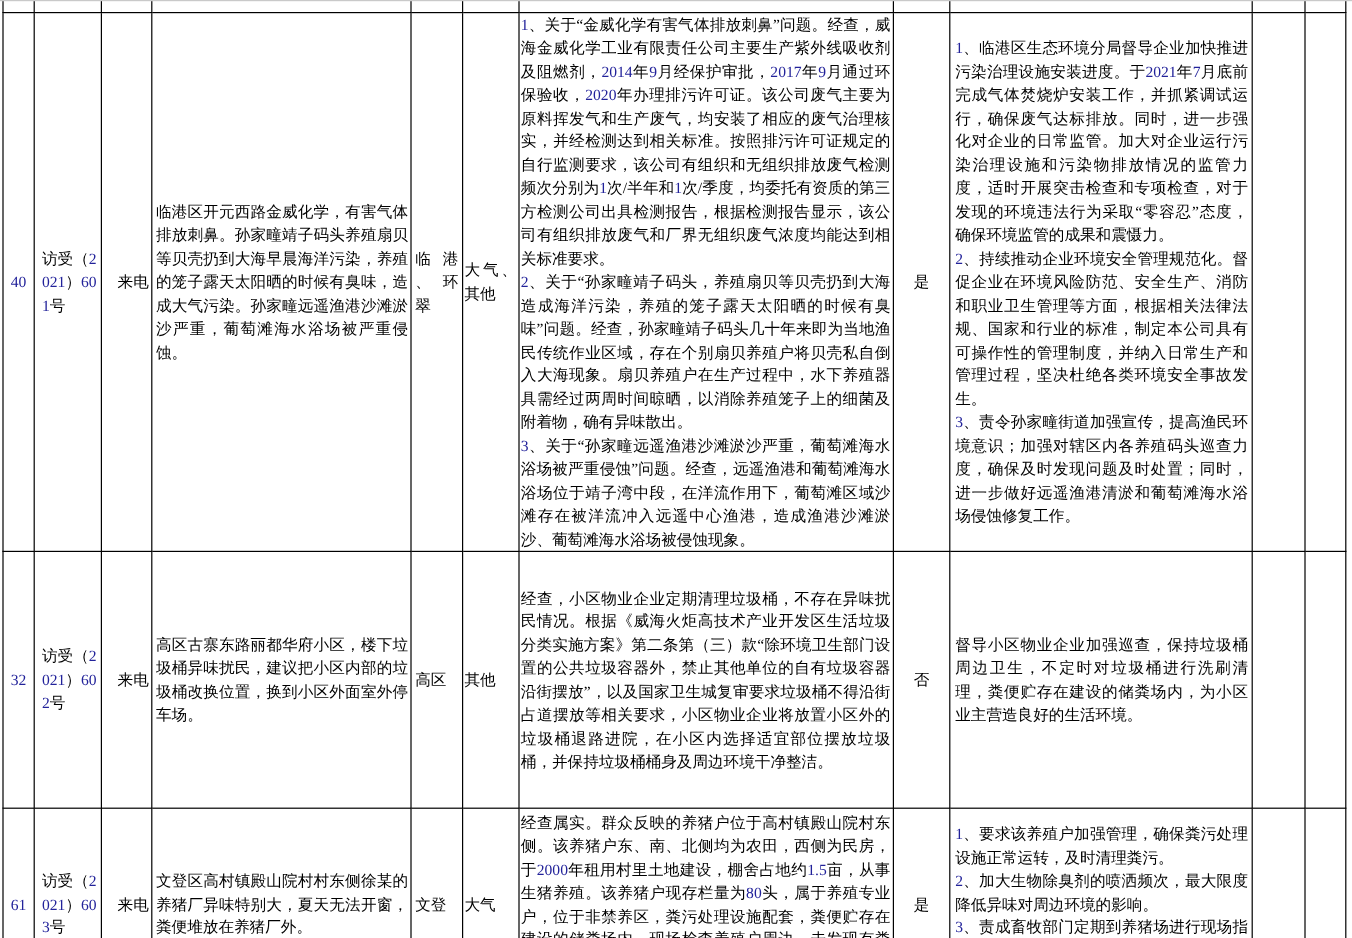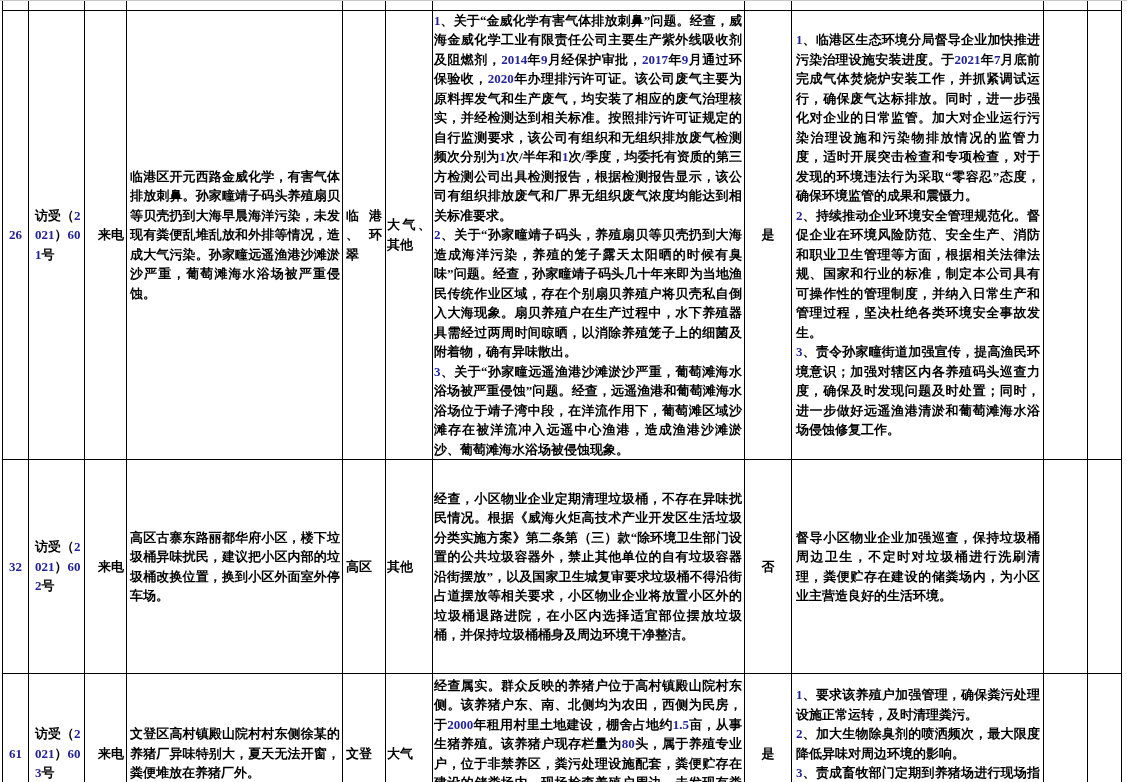--- a/index.html
+++ b/index.html
@@ -22,21 +22,20 @@
     width:1119px;
   }
   td{
     border:1px solid #000000;
     font-size:13px;
     line-height:19.5px;
     vertical-align:middle;
     padding:0 2px;
     word-break:break-word;
     box-sizing:border-box;
-    font-weight:bold;
   }
   tr.sliver-top td{border-top:none;height:9px;padding:0;}
   tr.r31{height:382px;}
   tr.r32{height:214px;}
   tr.r33{height:160px;}
   td.seq{text-align:center;}
   td.case{padding:0 2px 0 6px;line-break:anywhere;margin-top:24px;}
   td.source{text-align:right;}
   td.content{text-align:justify;padding:0 2px 0 3px;}
   td.district{text-align:justify;line-break:anywhere;padding:5px 3px;}
@@ -79,24 +78,24 @@
         <td></td>
           <td></td>
         <td></td>
           <td></td>
         <td></td>
           <td></td>
         <td></td>
       </tr>
 
       <tr class="r31">
-        <td class="seq"><span class="num">26</span></td>
+        <td class="seq"><span class="num">40</span></td>
         <td class="case">访受（<span class="num">2021</span>）<span class="num">601</span>号</td>
         <td class="source">来电</td>
-        <td class="content">临港区开元西路金威化学，有害气体排放刺鼻。孙家疃靖子码头养殖扇贝等贝壳扔到大海早晨海洋污染，未发现有粪便乱堆乱放和外排等情况，造成大气污染。孙家疃远遥渔港沙滩淤沙严重，葡萄滩海水浴场被严重侵蚀。</td>
+        <td class="content">临港区开元西路金威化学，有害气体排放刺鼻。孙家疃靖子码头养殖扇贝等贝壳扔到大海早晨海洋污染，养殖的笼子露天太阳晒的时候有臭味，造成大气污染。孙家疃远遥渔港沙滩淤沙严重，葡萄滩海水浴场被严重侵蚀。</td>
         <td class="district">临港、环翠</td>
         <td class="category">大气、其他</td>
         <td class="longtext"><span class="num">1</span>、关于“金威化学有害气体排放刺鼻”问题。经查，威海金威化学工业有限责任公司主要生产紫外线吸收剂及阻燃剂，<span class="num">2014</span>年<span class="num">9</span>月经保护审批，<span class="num">2017</span>年<span class="num">9</span>月通过环保验收，<span class="num">2020</span>年办理排污许可证。该公司废气主要为原料挥发气和生产废气，均安装了相应的废气治理核实，并经检测达到相关标准。按照排污许可证规定的自行监测要求，该公司有组织和无组织排放废气检测频次分别为<span class="num">1</span>次/半年和<span class="num">1</span>次/季度，均委托有资质的第三方检测公司出具检测报告，根据检测报告显示，该公司有组织排放废气和厂界无组织废气浓度均能达到相关标准要求。
 <span class="num">2</span>、关于“孙家疃靖子码头，养殖扇贝等贝壳扔到大海造成海洋污染，养殖的笼子露天太阳晒的时候有臭味”问题。经查，孙家疃靖子码头几十年来即为当地渔民传统作业区域，存在个别扇贝养殖户将贝壳私自倒入大海现象。扇贝养殖户在生产过程中，水下养殖器具需经过两周时间晾晒，以消除养殖笼子上的细菌及附着物，确有异味散出。
 <span class="num">3</span>、关于“孙家疃远遥渔港沙滩淤沙严重，葡萄滩海水浴场被严重侵蚀”问题。经查，远遥渔港和葡萄滩海水浴场位于靖子湾中段，在洋流作用下，葡萄滩区域沙滩存在被洋流冲入远遥中心渔港，造成渔港沙滩淤沙、葡萄滩海水浴场被侵蚀现象。</td>
         <td class="verified">是</td>
         <td class="longtext measures"><span class="num">1</span>、临港区生态环境分局督导企业加快推进污染治理设施安装进度。于<span class="num">2021</span>年<span class="num">7</span>月底前完成气体焚烧炉安装工作，并抓紧调试运行，确保废气达标排放。同时，进一步强化对企业的日常监管。加大对企业运行污染治理设施和污染物排放情况的监管力度，适时开展突击检查和专项检查，对于发现的环境违法行为采取“零容忍”态度，确保环境监管的成果和震慑力。
 <span class="num">2</span>、持续推动企业环境安全管理规范化。督促企业在环境风险防范、安全生产、消防和职业卫生管理等方面，根据相关法律法规、国家和行业的标准，制定本公司具有可操作性的管理制度，并纳入日常生产和管理过程，坚决杜绝各类环境安全事故发生。
 <span class="num">3</span>、责令孙家疃街道加强宣传，提高渔民环境意识；加强对辖区内各养殖码头巡查力度，确保及时发现问题及时处置；同时，进一步做好远遥渔港清淤和葡萄滩海水浴场侵蚀修复工作。</td>
         <td></td>

